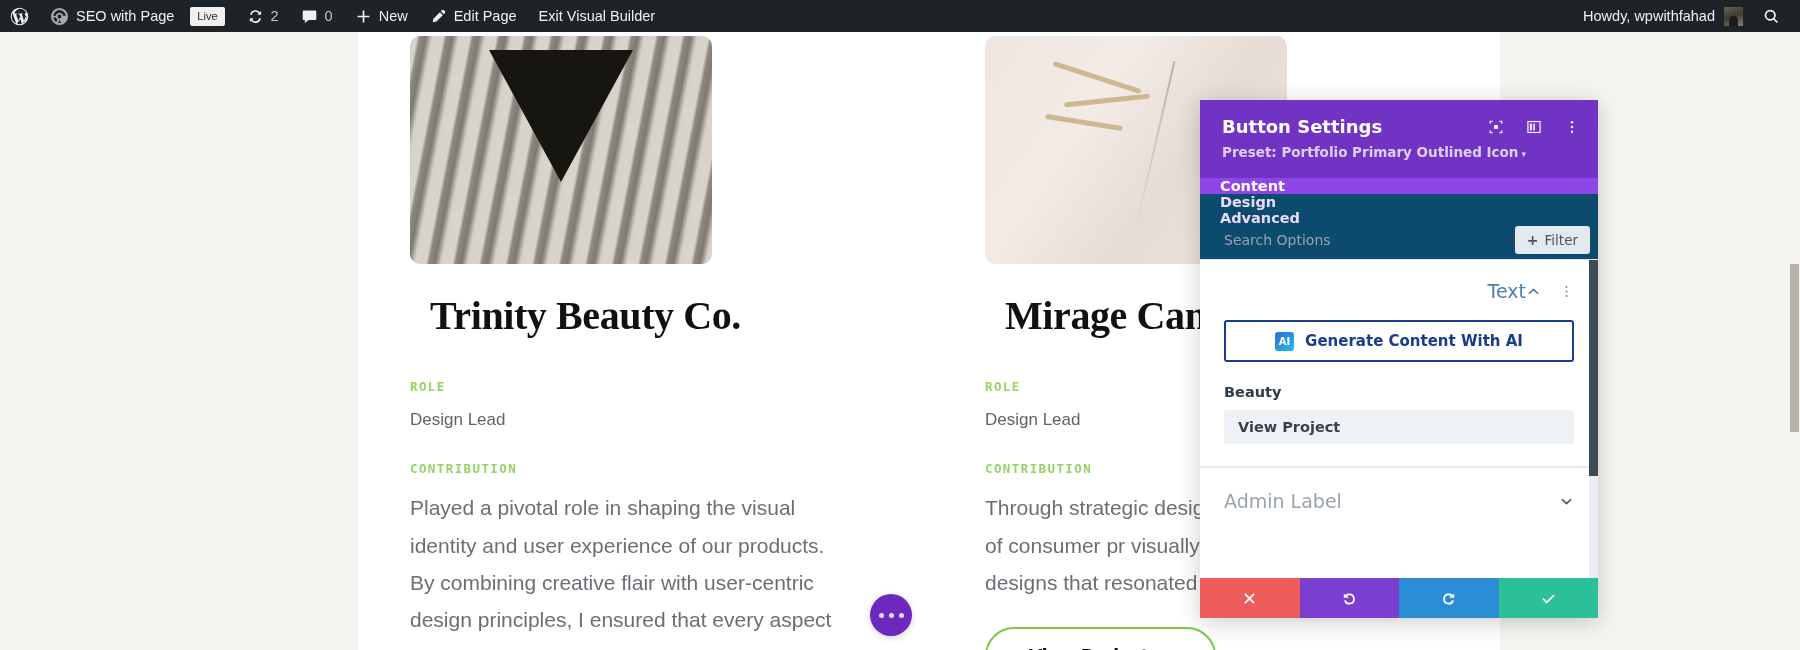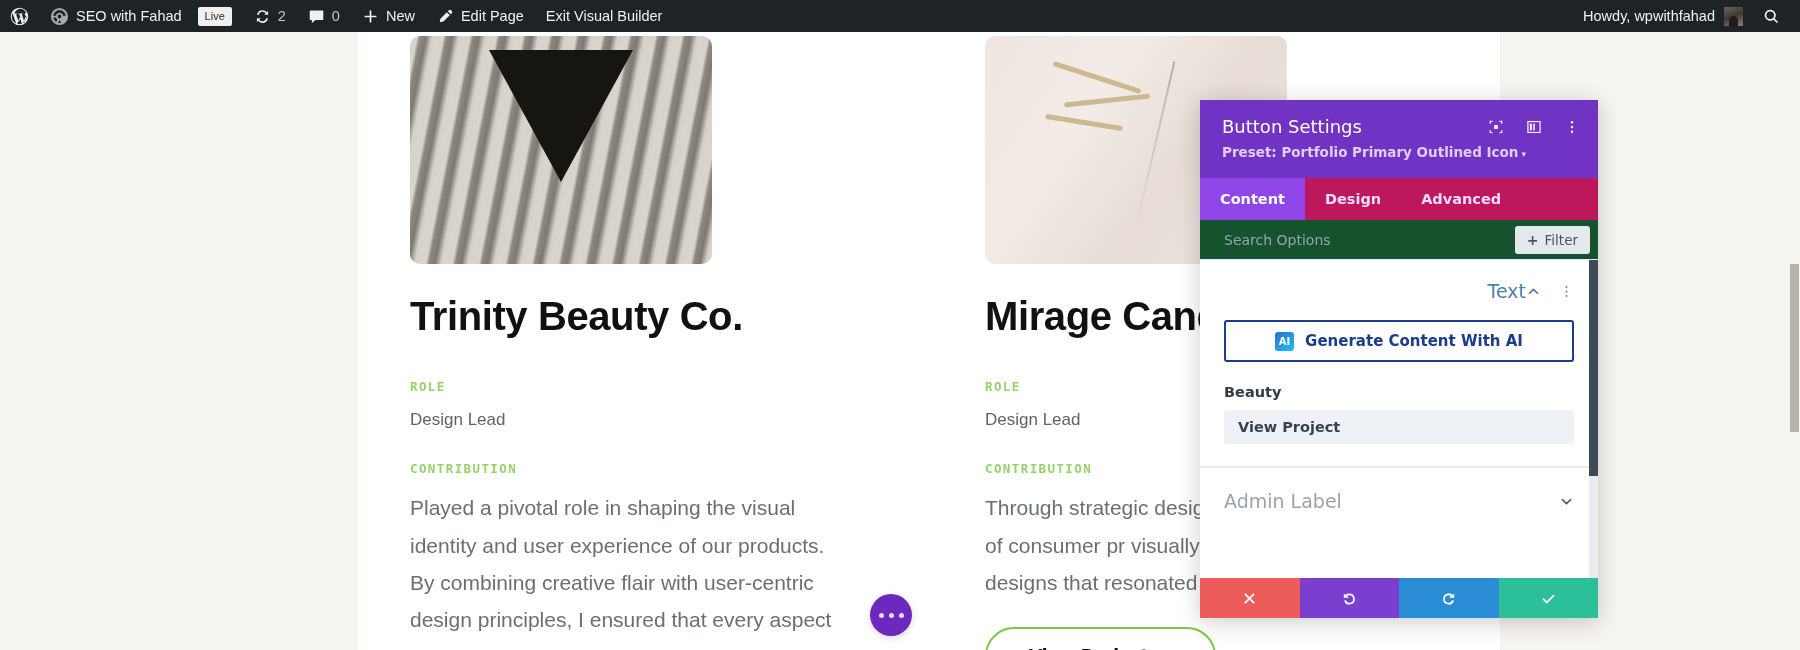--- a/index.html
+++ b/index.html
@@ -114,25 +114,26 @@
     position: absolute; left: 56%; top: 10%;
     width: 2px; height: 76%;
     background: linear-gradient(180deg,rgba(180,168,160,.9),rgba(180,168,160,0));
     transform: rotate(13deg);
   }
 
   .card-body { position: absolute; left: 52px; top: 354px; width: 470px; }
   .card.two .card-body { left: 57px; }
 
   .proj-title {
-    font-family: Liberation Sans, sans-serif;
+    font-family: Liberation Serif, serif;
     font-size: 40px; font-weight: 700;
     color: #111111; letter-spacing: -0.4px;
     line-height: 1.12;
     white-space: nowrap;
+    margin-left: 20px;
   }
   .kicker {
     margin-top: 40px;
     font-family: "DejaVu Sans Mono", monospace;
     font-size: 12.5px; font-weight: 700;
     letter-spacing: 1.4px;
     color: #95d36a;
   }
   .kicker.second { margin-top: 28px; }
   .kv {
@@ -187,45 +188,45 @@
     box-shadow: 0 4px 22px rgba(0,0,0,.20);
     font-family: "DejaVu Sans", sans-serif;
   }
   .panel-head {
     background: #7133c4;
     height: 78px;
     padding: 16px 18px 0 22px;
     position: relative;
   }
   .panel-title {
-    color: #ffffff; font-size: 18px; font-weight: 400; line-height: 1.2;
+    color: #ffffff; font-size: 18px; font-weight: 700; line-height: 1.2;
   }
   .panel-preset {
     margin-top: 6px;
     color: #e0cdf4; font-size: 13.5px; font-weight: 700;
   }
   .caret-tiny { font-size: 9px; margin-left: 3px; color:#e0cdf4; }
   .head-icons {
     position: absolute; right: 18px; top: 19px;
     display: flex; align-items: center; gap: 22px;
   }
   .hi { width: 16px; height: 16px; display: block; opacity: .95; }
 
   .tabs {
-    background: #be185d; display: flex; height: 42px;
+    background: #0c4a6e; display: flex; height: 42px; flex-direction: column;
   }
   .tab {
     padding: 0 20px; height: 42px;
     display: flex; align-items: center;
     color: #eadcf9; font-size: 14.5px; font-weight: 700;
   }
   .tab.active { background: #8f45e8; color: #ffffff; }
 
   .searchbar {
-    background: #14532d; height: 40px;
+    background: #0c4a6e; height: 40px;
     display: flex; align-items: center; justify-content: space-between;
     padding: 0 0 0 24px;
     border-bottom: 1px solid #e7ebef;
   }
   .search-ph { color: #9aa3ad; font-size: 14px; }
   .filter-chip {
     margin-right: 8px;
     background: #e4e9ee; color: #4a5560;
     font-size: 13.5px; border-radius: 3px;
     padding: 6px 12px; display: flex; align-items: center; gap: 6px;
@@ -306,21 +307,21 @@
       <div class="ab-item first">
         <svg class="wp-logo" viewBox="0 0 24 24">
           <path fill="#f0f0f1" d="M12 2a10 10 0 1 0 0 20 10 10 0 0 0 0-20zm0 1.2a8.8 8.8 0 0 1 7.9 4.9h-.6c-.8 0-1.3.7-1.3 1.4 0 .7.4 1.2.8 1.9.3.5.7 1.2.7 2.2 0 .7-.2 1.5-.7 2.6l-.9 3-3.3-9.7c.5 0 1-.1 1-.1.5 0 .4-.8-.1-.8 0 0-1.4.1-2.3.1-.8 0-2.2-.1-2.2-.1-.5 0-.6.8-.1.8 0 0 .5.1.9.1l1.3 3.6-1.9 5.6-3.1-9.2c.5 0 1-.1 1-.1.5 0 .4-.8-.1-.8 0 0-1.4.1-2.3.1h-.6A8.8 8.8 0 0 1 12 3.2zM3.2 12c0-1.3.3-2.5.8-3.6l4.2 11.6A8.8 8.8 0 0 1 3.2 12zm8.8 8.8c-.9 0-1.7-.1-2.5-.4l2.6-7.6 2.7 7.4v.1c-.9.3-1.8.5-2.8.5zm4.1-1L18.6 13c.4-1.1.6-2 .6-2.8v-.6a8.8 8.8 0 0 1-3.1 10.2z"></path>
         </svg>
       </div>
 
       <div class="ab-item">
         <svg class="dash" viewBox="0 0 20 20">
           <path d="M10 1a9 9 0 1 0 0 18 9 9 0 0 0 0-18zm0 2.2a6.8 6.8 0 0 1 6.7 5.9h-3a3.8 3.8 0 0 0-7.4 0h-3A6.8 6.8 0 0 1 10 3.2zM10 12a2 2 0 1 1 0-4 2 2 0 0 1 0 4zm-6.7-.9h3c.3.9.9 1.6 1.7 2l-1.5 2.6a6.8 6.8 0 0 1-3.2-4.6zm6.7 5.7c-.5 0-1-.1-1.5-.2l1.5-2.6h.3l1.3 2.6c-.5.1-1 .2-1.6.2z"></path>
         </svg>
-        <span>SEO with Fahad</span>
+        <span>SEO with Page</span>
         <span class="live-badge">Live</span>
       </div>
 
       <div class="ab-item">
         <svg class="ico16" viewBox="0 0 20 20">
           <path d="M10 2.5c2.1 0 3.9 1 5 2.6l1.6-1.6V8h-4.5l1.7-1.7A4.6 4.6 0 0 0 5.5 8.3L3.6 7.7A6.6 6.6 0 0 1 10 2.5zm0 15c-2.1 0-3.9-1-5-2.6L3.4 16.5V12h4.5l-1.7 1.7a4.6 4.6 0 0 0 8.3-2l1.9.6A6.6 6.6 0 0 1 10 17.5z"></path>
         </svg>
         <span class="ab-count">2</span>
       </div>
 

